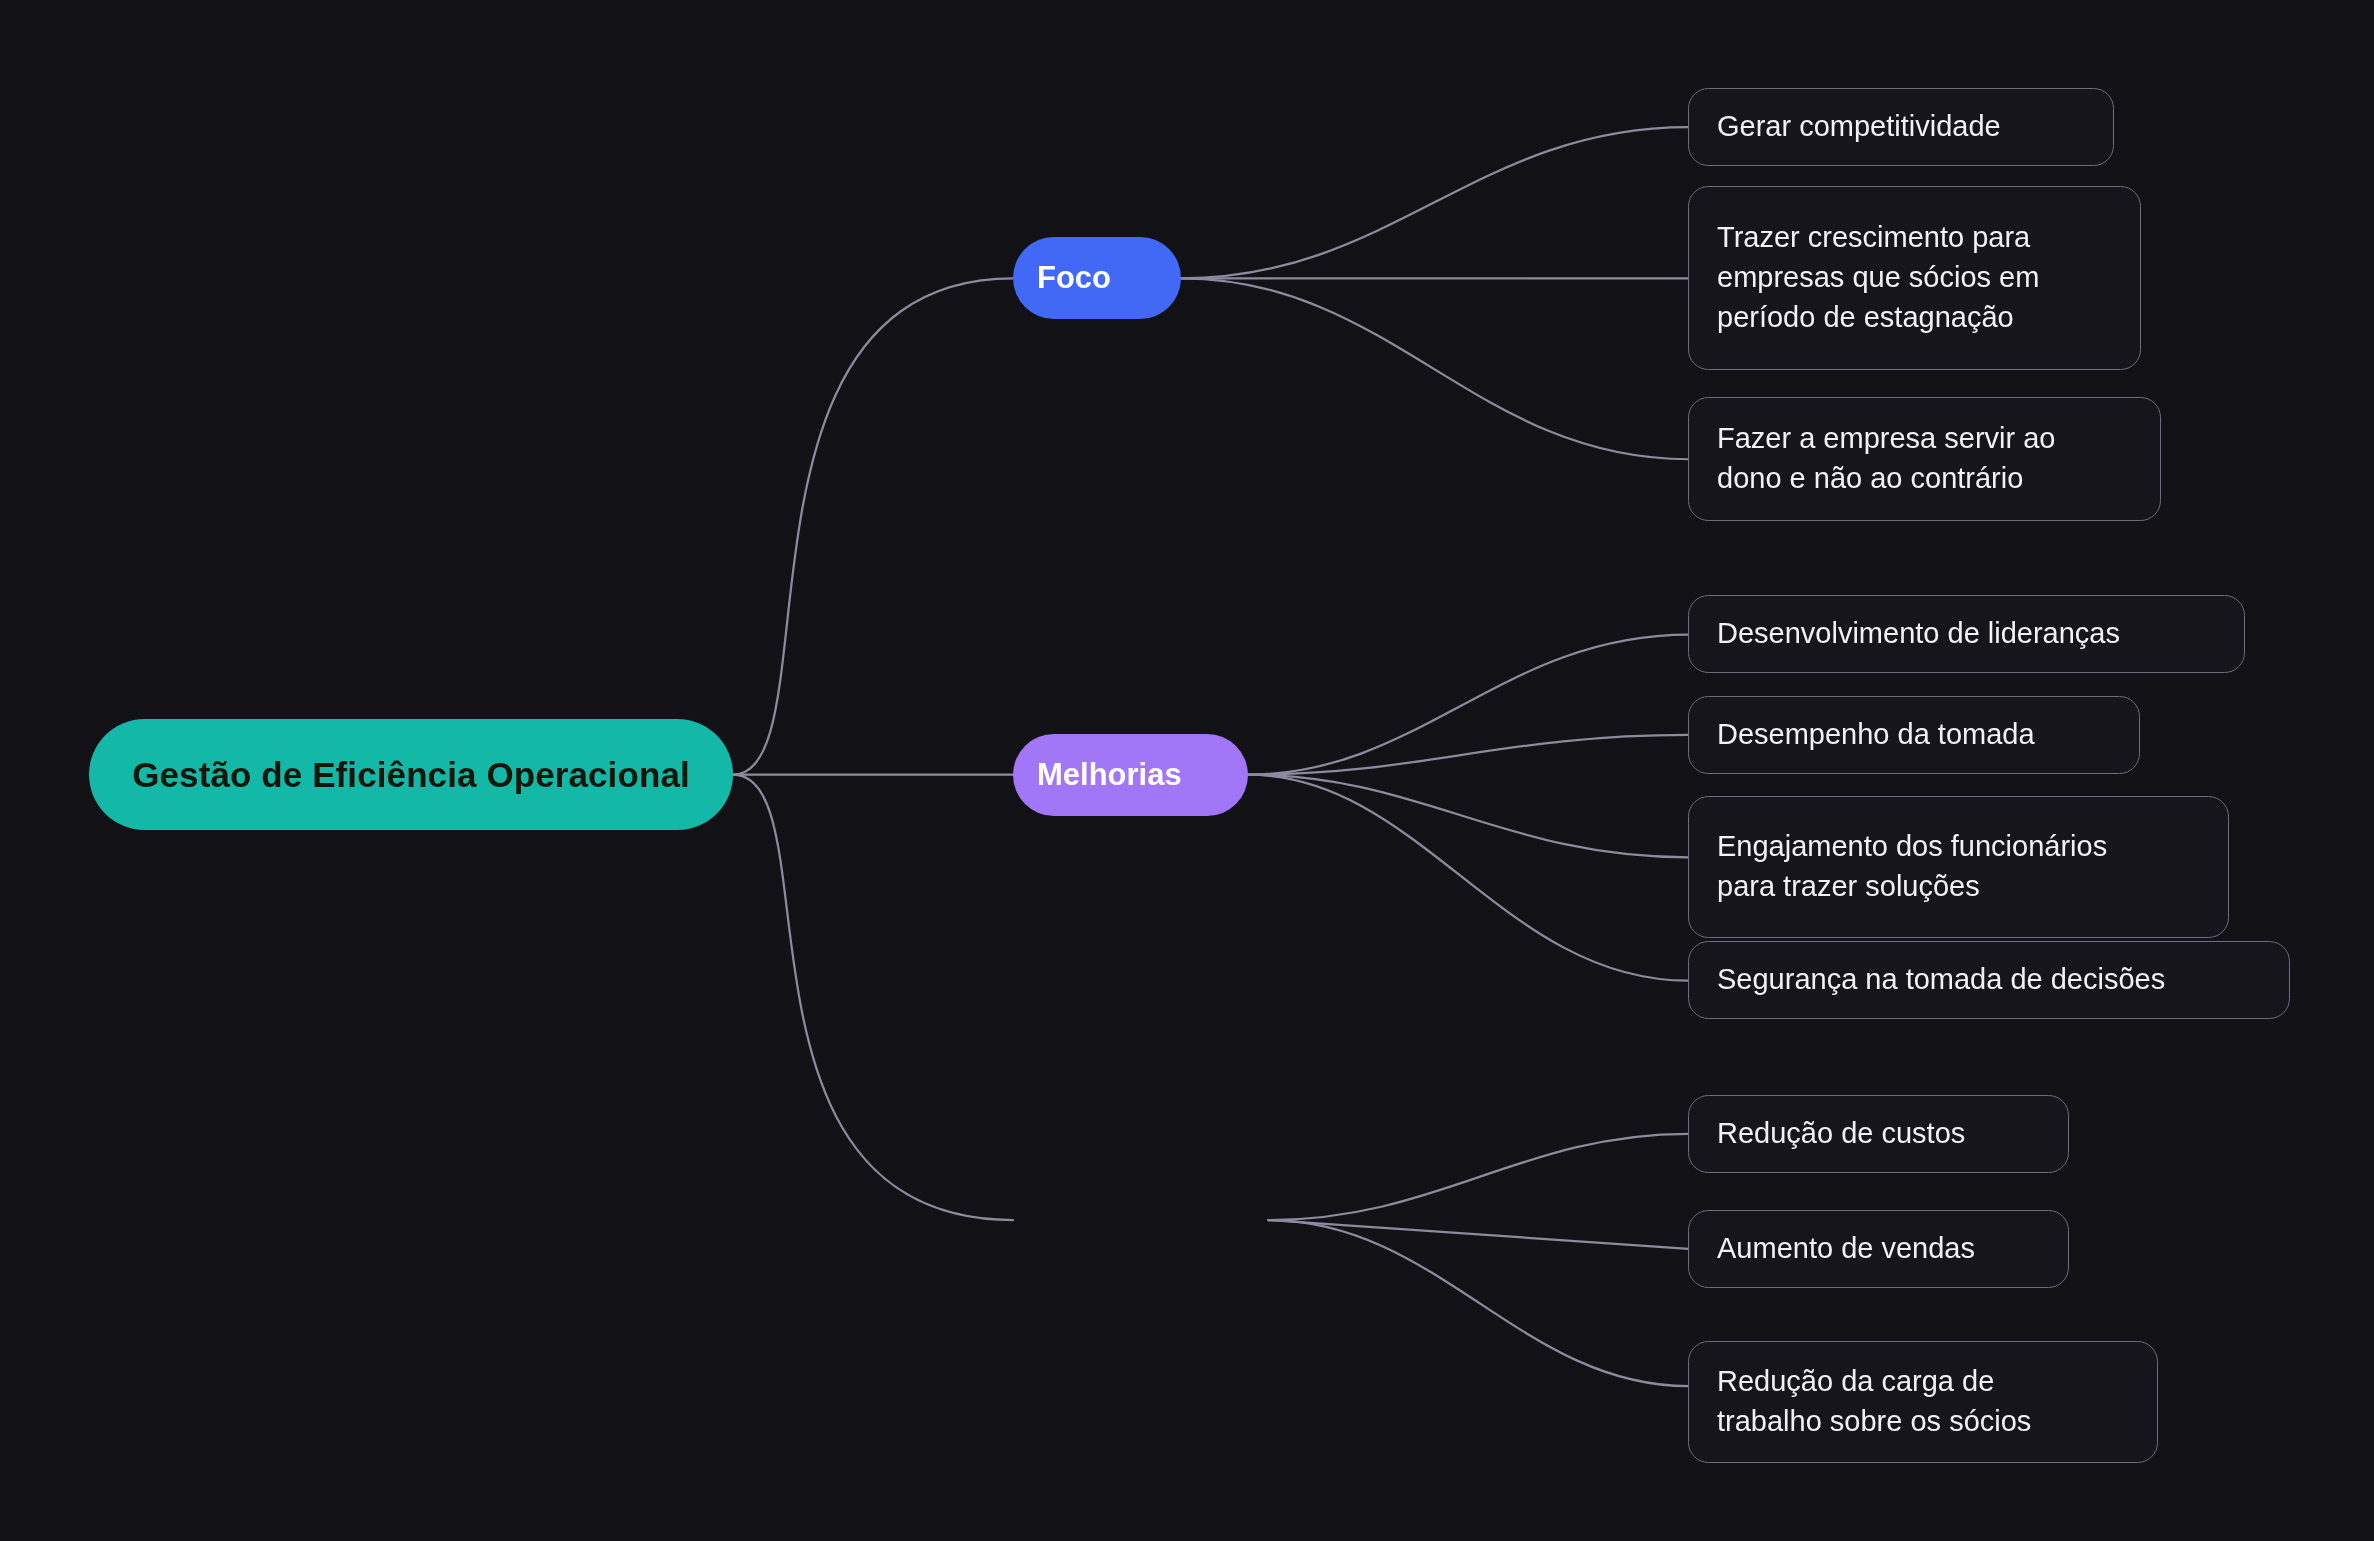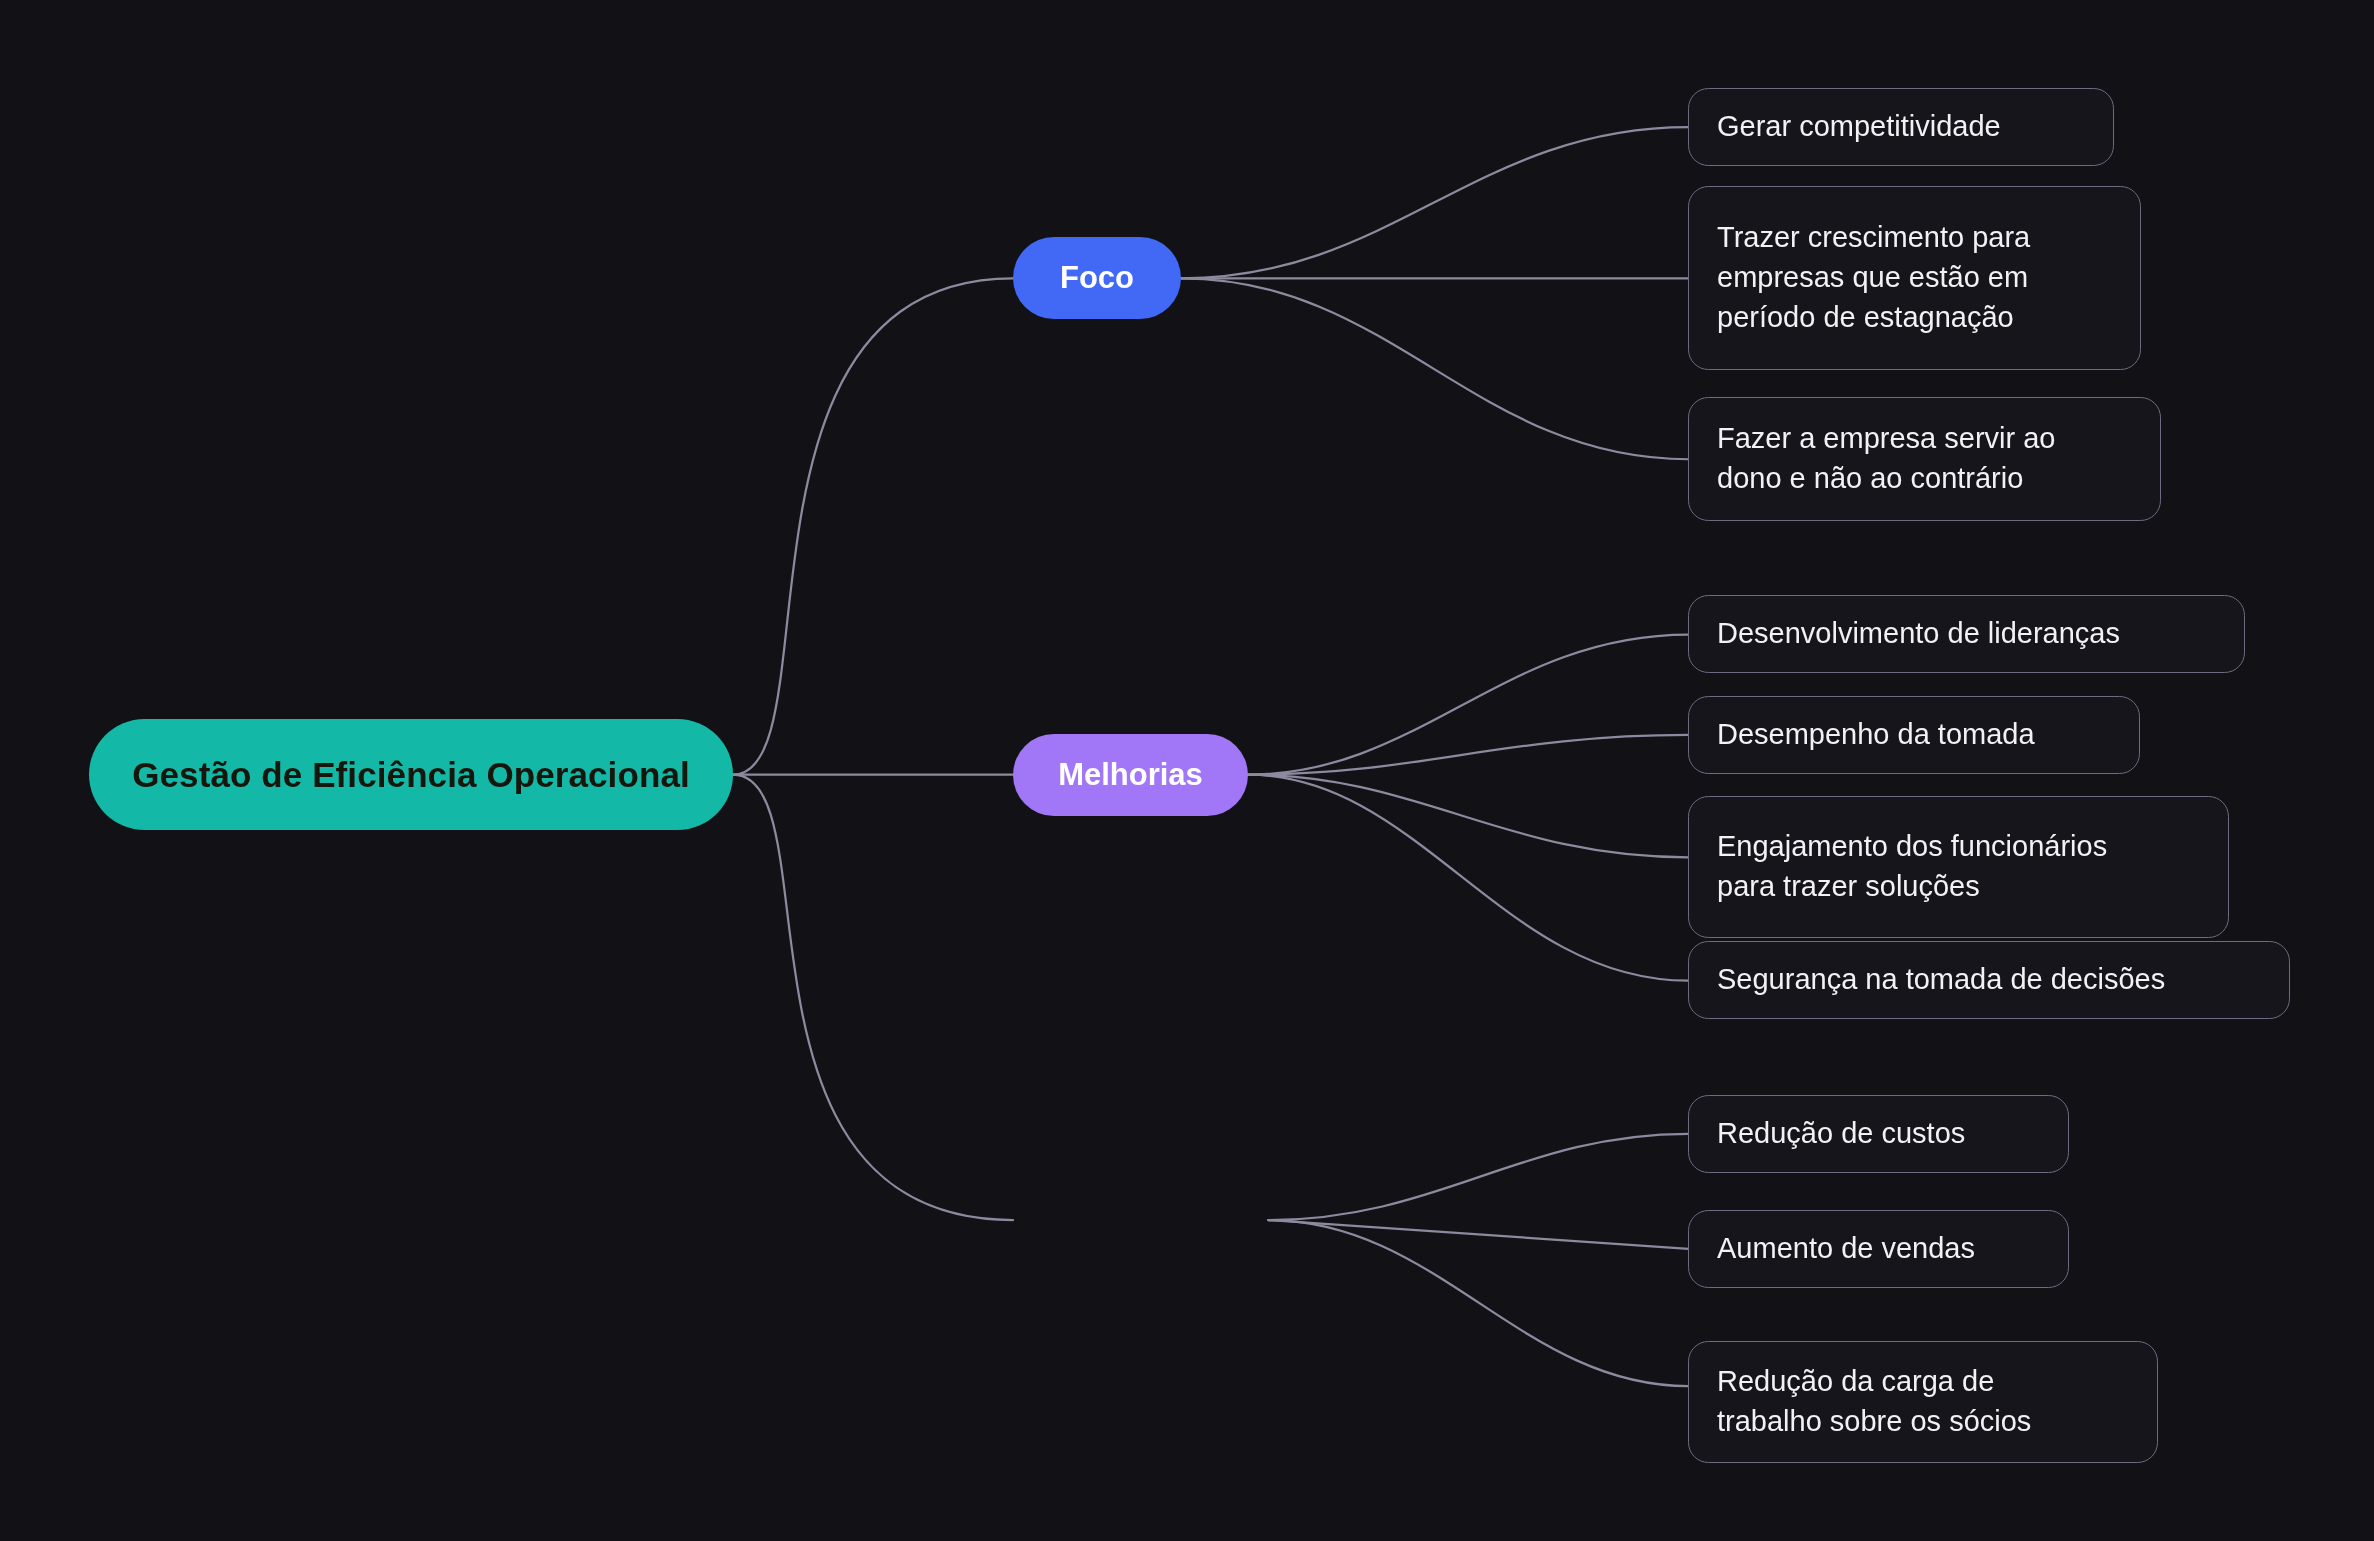--- a/index.html
+++ b/index.html
@@ -44,21 +44,21 @@
     padding: 0 32px;
     box-sizing: border-box;
     white-space: nowrap;
   }
 
   
   .branch-node {
     position: absolute;
     display: flex;
     align-items: center;
-    justify-content: center;
+    justify-content: flex-start;
     border-radius: 927px;
     color: #ffffff;
     font-size: 31px;
     font-weight: bold;
     padding: 0 24px;
     box-sizing: border-box;
     white-space: nowrap;
   }
 
   
@@ -118,21 +118,21 @@
   <div class="branch-node" style="left:1013px; top:734px; width:235px; height:82px; background:#a177f7;">
     <span>Melhorias</span>
   </div>
 
 
   <div class="leaf-card" style="left:1688px; top:88px; width:426px; height:78px;">
     <span class="leaf-text">Gerar competitividade</span>
   </div>
   <div class="leaf-card" style="left:1688px; top:186px; width:453px; height:184px;">
     <span class="leaf-text">Trazer crescimento para
-empresas que estão em
+empresas que sócios em
 período de estagnação</span>
   </div>
   <div class="leaf-card" style="left:1688px; top:397px; width:473px; height:124px;">
     <span class="leaf-text">Fazer a empresa servir ao
 dono e não ao contrário</span>
   </div>
 
   <div class="leaf-card" style="left:1688px; top:595px; width:557px; height:78px;">
     <span class="leaf-text">Desenvolvimento de lideranças</span>
   </div>

